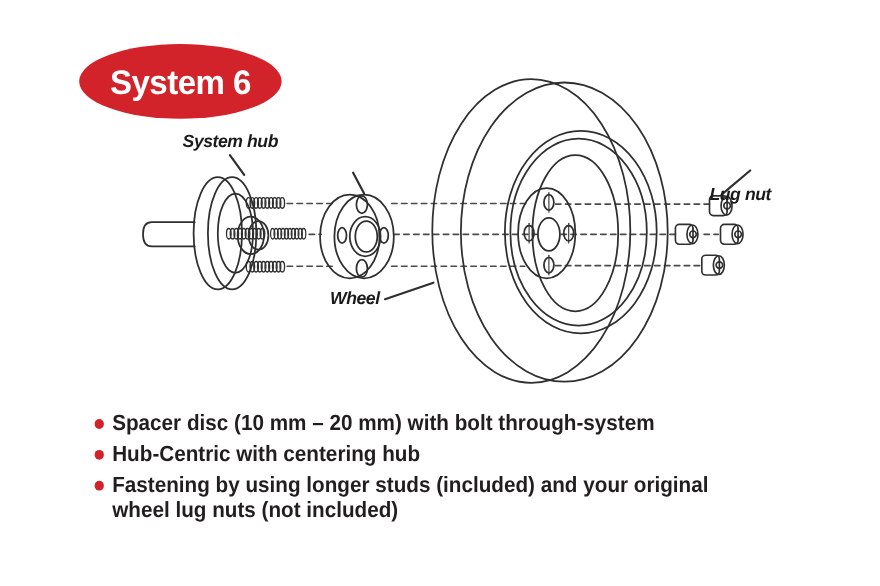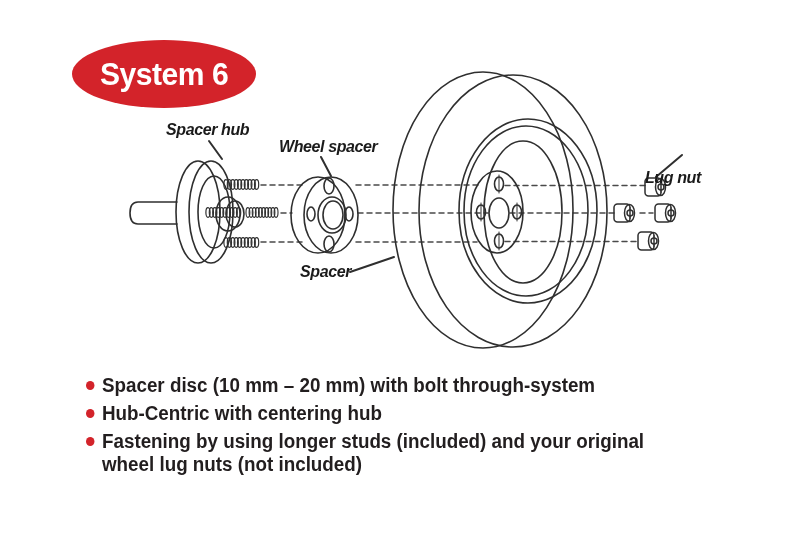--- a/index.html
+++ b/index.html
@@ -149,23 +149,22 @@
     </g>
 
     <g stroke-width="2">
       <line x1="209" y1="141" x2="222" y2="159"></line>
       <line x1="321" y1="157" x2="331" y2="176"></line>
       <line x1="350" y1="272" x2="394" y2="257"></line>
       <line x1="682" y1="155" x2="656" y2="177"></line>
     </g>
   </svg>
 
-  <div class="part-label lbl-wheel-hub">Spacer hub</div>
-  <div class="part-label lbl-wheel-spacer">Wheel spacer</div>
-  <div class="part-label lbl-wheel">Spacer</div>
+  <div class="part-label lbl-wheel-hub">System hub</div>
+  <div class="part-label lbl-wheel">Wheel</div>
   <div class="part-label lbl-lug-nut">Lug nut</div>
 
   <ul class="features">
     <li>
       <span class="dot" style="background: rgb(211, 35, 42);"></span>
       <span>Spacer disc (10 mm – 20 mm) with bolt through-system</span>
     </li>
     <li>
       <span class="dot" style="background: rgb(211, 35, 42);"></span>
       <span>Hub-Centric with centering hub</span>

